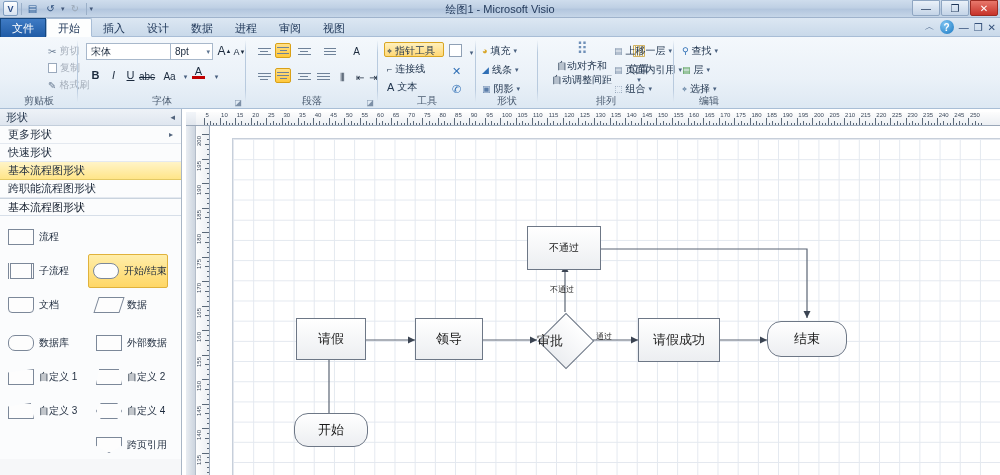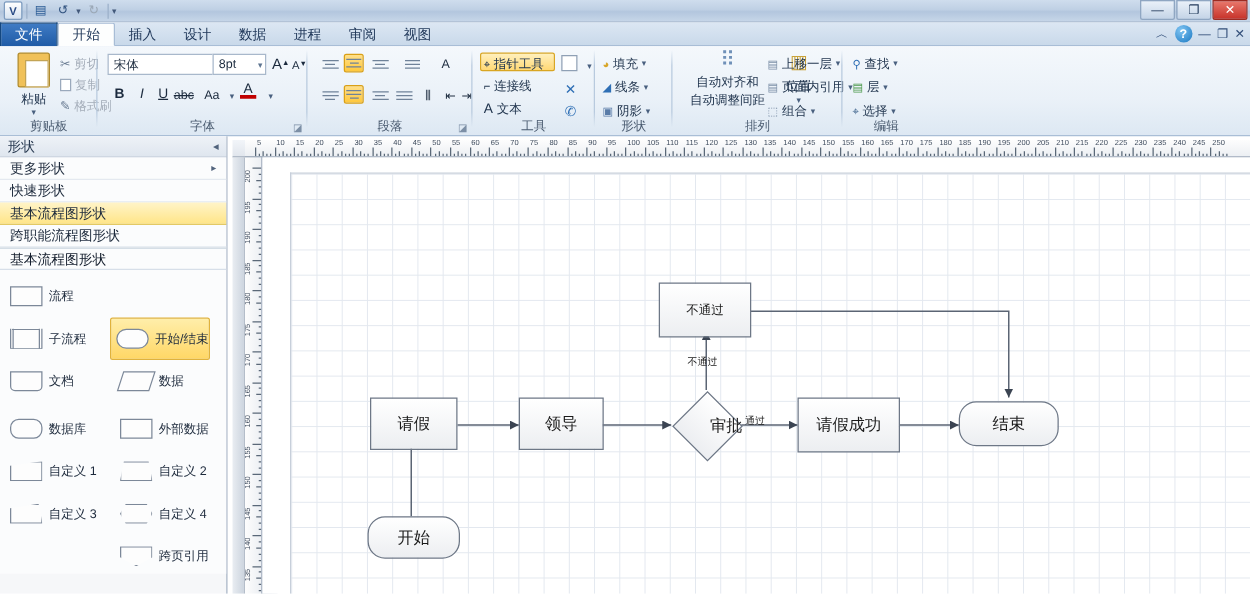--- a/index.html
+++ b/index.html
@@ -236,21 +236,21 @@
   
   .fc { position: absolute; left: 0; top: 0; width: 790px; height: 349px; }
   .node {
     position: absolute; display: flex; align-items: center; justify-content: center;
     background: linear-gradient(to bottom,#ffffff,#eceef1);
     border: 1px solid #6d7786; font-size: 13px; color: #1a1a1a;
   }
   .node.small { font-size: 10px; }
   .node.term { border-radius: 14px; }
   .diamond {
-    position: absolute; display: flex; align-items: center; justify-content: flex-end;
+    position: absolute; display: flex; align-items: center; justify-content: flex-start;
     font-size: 13px; color: #1a1a1a;
   }
   .diamond .dbg {
     position: absolute; left: 50%; top: 50%; width: 40px; height: 40px;
     margin-left: -20px; margin-top: -20px;
     background: linear-gradient(to bottom,#ffffff,#eceef1);
     border: 1px solid #6d7786; transform: rotate(45deg);
   }
   .diamond span { position: relative; z-index: 2; }
   .edgelabel { position: absolute; font-size: 8px; color: #1a1a1a; background: transparent; }
@@ -265,20 +265,21 @@
     <div class="qat">
       <div class="vicon">V</div>
       <div class="sep"></div>
       <div class="qbtn save">▤</div>
       <div class="qbtn">↺</div>
       <div class="tiny">▾</div>
       <div class="qbtn dim">↻</div>
       <div class="sep"></div>
       <div class="tiny">▾</div>
     </div>
+    <div class="title-text">绘图1 - Microsoft Visio</div>
     <div class="wctrl">
       <div>—</div>
       <div>❐</div>
       <div class="close">✕</div>
     </div>
   </div>
 
   <div class="tabstrip">
     <div class="tabs">
       <div class="tab file">文件</div>
@@ -295,25 +296,20 @@
       <div class="helpbtn">?</div>
       <span>—</span>
       <span>❐</span>
       <span>✕</span>
     </div>
   </div>
 
   <div class="ribbon">
 
     <div class="group" style="left:0; width:78px;">
-      <div class="bigbtn" style="left:5px; top:5px;">
-        <span class="ico-clip"></span>
-        <span style="margin-top:2px;">粘贴</span>
-        <span style="font-size:7px;color:#49607f;">▾</span>
-      </div>
       <div class="smallbtn dis" style="left:48px; top:7px;">
         <span class="ico-scissor">✂</span>
         <span>剪切</span>
       </div>
       <div class="smallbtn dis" style="left:48px; top:24px;">
         <span class="ico-sq" style="width:9px;height:10px;border-color:#9aa9bc;"></span>
         <span>复制</span>
       </div>
       <div class="smallbtn dis" style="left:48px; top:41px;">
         <span class="ico-scissor">✎</span>

